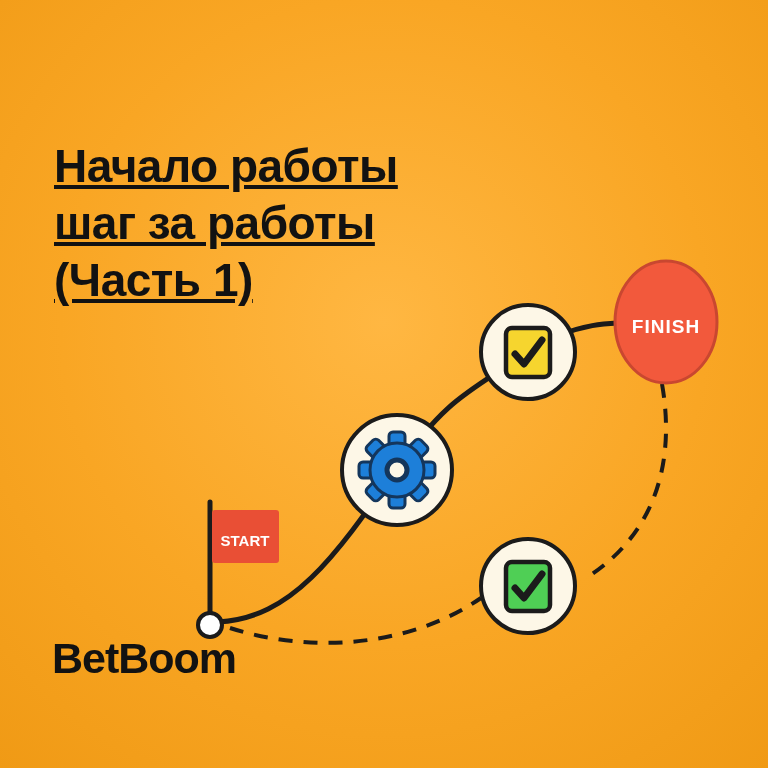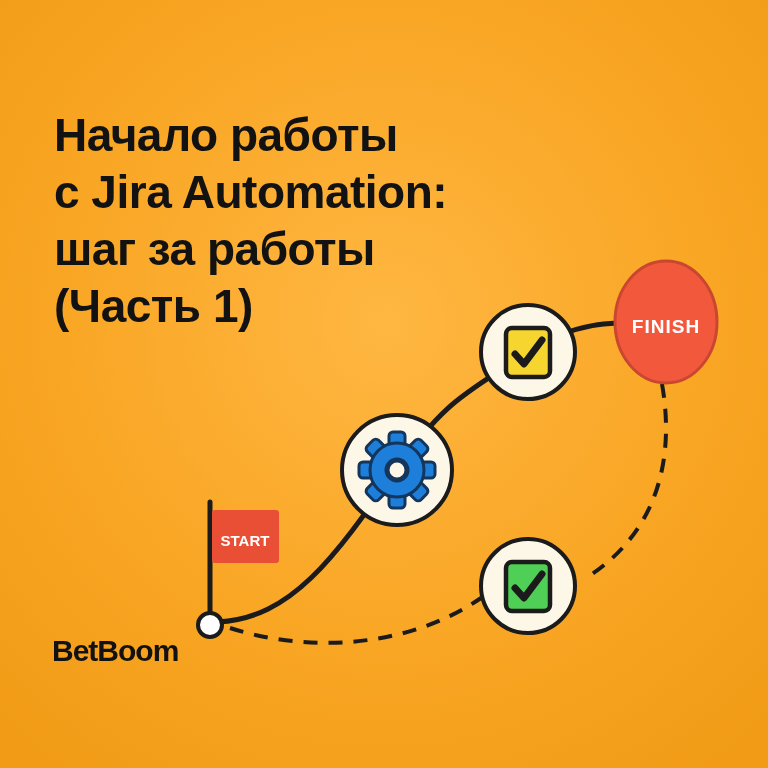--- a/index.html
+++ b/index.html
@@ -5,32 +5,33 @@
   html, body { margin: 0; padding: 0; background: #222; }
   .canvas {
     width: 768px; height: 768px;
     position: relative;
     overflow: hidden;
     background: radial-gradient(circle at 50% 42%, #ffb742 0%, #f9a624 55%, #f09a15 100%);
     font-family: "Liberation Sans", sans-serif;
   }
   .title {
     position: absolute;
-    left: 54px; top: 107px;
+    left: 54px; top: 138px;
     font-size: 46px;
     font-weight: 700;
     line-height: 1.24;
     letter-spacing: -0.5px;
     color: #121212;
     white-space: nowrap;
+    text-decoration: underline;
   }
   .brand {
     position: absolute;
     left: 52px; top: 634px;
-    font-size: 30px;
+    font-size: 43px;
     font-weight: 700;
     letter-spacing: -1px;
     color: #121212;
   }
   .flow-svg {
     position: absolute;
     left: 0; top: 0;
     width: 768px; height: 768px;
   }
   .node-circle { stroke-width: 4px; }
@@ -40,21 +41,20 @@
   .finish-text { font-family: "Liberation Sans", sans-serif; font-size: 19px; font-weight: 700; fill: #ffffff; letter-spacing: 1px; }
   .check-mark { fill: none; stroke-width: 7px; stroke-linecap: round; stroke-linejoin: round; }
 </style>
 </head>
 <body>
 
 <div class="canvas">
 
   <div class="title">
     <div>Начало работы</div>
-    <div>с Jira Automation:</div>
     <div>шаг за работы</div>
     <div>(Часть 1)</div>
   </div>
 
   <svg class="flow-svg" viewBox="0 0 768 768">
 
     <path class="solid-path" d="M 218 622 C 292 618, 334 558, 396 470 C 448 396, 470 392, 528 352 C 576 320, 616 322, 664 322" stroke="#1b1b1b"></path>
 
     <path class="dashed-path" d="M 230 628 C 305 652, 405 650, 481 598" stroke="#1b1b1b"></path>
 

